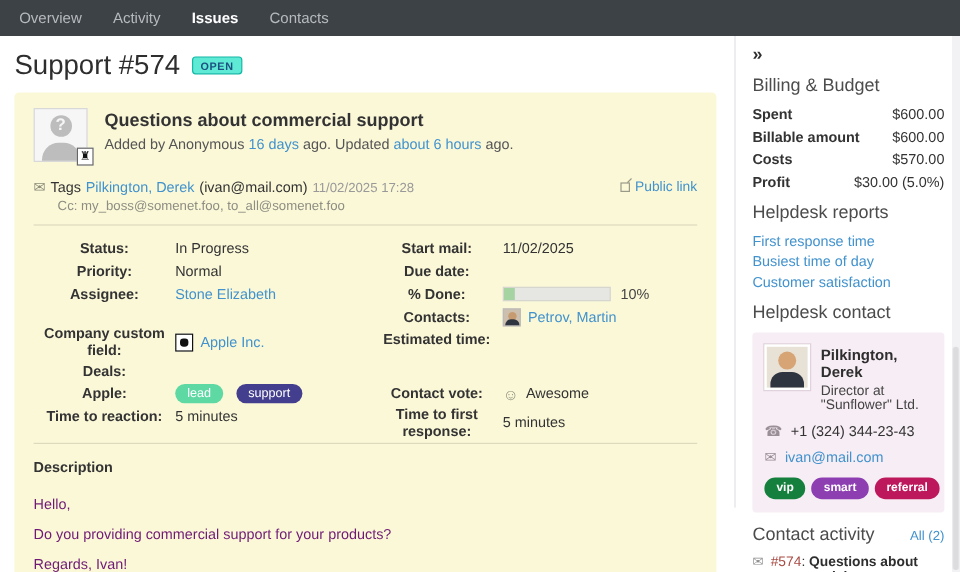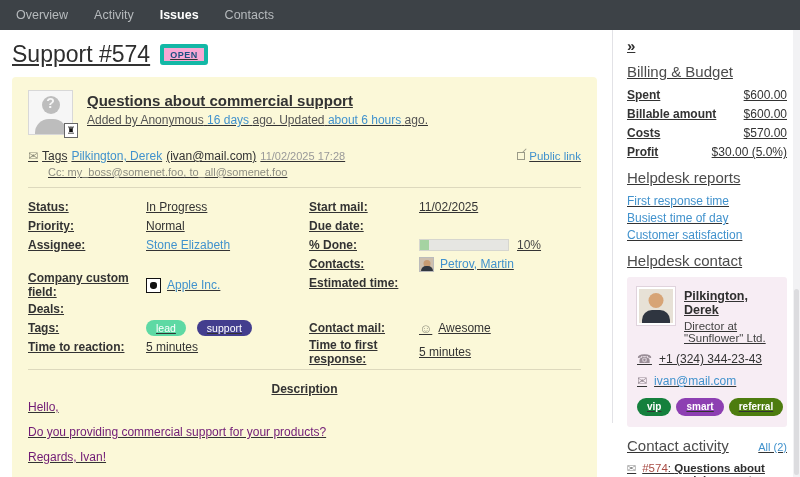--- a/index.html
+++ b/index.html
@@ -4,29 +4,29 @@
 <style>
   * { margin:0; padding:0; box-sizing:border-box; }
   html,body { width:800px; height:477px; overflow:hidden; background:#fff;
     font-family:"Liberation Sans","DejaVu Sans",sans-serif; color:#333; font-size:12px; }
 
   
   .topnav { height:30px; background:#3d4247; display:flex; align-items:center; padding:0 16px; gap:26px; }
   .topnav .nav-item { color:#b6babd; font-size:12.5px; cursor:pointer; }
   .topnav .nav-item.active { color:#fff; font-weight:bold; }
 
-  .layout { display:flex; height:393px;text-decoration:underline; }
+  .layout { display:flex; height:393px; }
   main { width:612px; position:relative; }
   aside { width:188px; border-left:1px solid #e2e2e6; background:#fff; padding:5px 13px 0 14px; position:relative; }
 
   
   .page-head { display:flex; align-items:center; gap:10px; margin:11px 12px 9px; }
   .page-title { font-size:23px; color:#2e2e2e; font-weight:500; }
   .status-badge { font-size:9px; font-weight:bold; letter-spacing:.5px; color:#1d5181;
-    border:4px solid #14b8a6; border-radius:3px; padding:2px 6px 1px; background:#f9a8d4; }
+    border:1px solid #14b8a6; border-radius:3px; padding:2px 6px 1px; background:#5eead4; }
 
   
   .ticket { background:#fbf8d8; border-radius:4px; margin:0 15px 0 12px; padding:13px 16px 14px; }
   .ticket-head { display:flex; gap:14px; }
   .anon-avatar { width:45px; height:45px; background:#f6f6f6; border:1px solid #d8d8d8; position:relative; flex:none; }
   .anon-avatar .head { position:absolute; top:5px; left:50%; transform:translateX(-50%); width:18px; height:18px; border-radius:50%; background:#bdbdbd; }
   .anon-avatar .shoulders { position:absolute; bottom:0; left:50%; transform:translateX(-50%); width:32px; height:15px; border-radius:14px 14px 0 0; background:#bdbdbd; }
   .anon-avatar .qmark { position:absolute; top:4px; left:0; right:0; text-align:center; color:#f6f6f6; font-weight:bold; font-size:14px; }
   .anon-badge { position:absolute; right:-6px; bottom:-4px; width:14px; height:15px; background:#fff; border:1px solid #666;
     font-size:10px; line-height:13px; text-align:center; color:#111; }
@@ -42,39 +42,39 @@
   .ext-ic { width:8px; height:8px; border:1px solid #9a9a88; display:inline-block; position:relative; }
   .ext-ic:after { content:""; position:absolute; right:-3px; top:-3px; width:5px; height:1px; background:#9a9a88; transform:rotate(-45deg); }
   .cc-line { color:#8d8d82; font-size:11px; margin:3px 0 9px 20px; }
   .ticket hr { border:none; border-top:1px solid #ddd9bd; margin:0; }
 
   
   .fields { display:flex; padding:10px 0 2px; }
   .fcol-l { width:281px; flex:none; }
   .fcol-r { flex:1; }
   .frow { display:flex; align-items:center; min-height:18px; margin-bottom:1px; }
-  .flabel { font-weight:bold; color:#333; flex:none; }
+  .flabel { font-weight:bold; color:#333; flex:none;text-align:center; }
   .fcol-l .flabel { width:118px; }
   .fcol-r .flabel { width:110px; }
   .fval { display:flex; align-items:center; gap:6px; }
   .spacer16 { height:16px; } .spacer26 { height:26px; }
   .apple-ic { width:15px; height:15px; background:#fff; border:1px solid #111; display:inline-block; position:relative; }
   .apple-ic:before { content:""; position:absolute; inset:3px; background:#111; border-radius:40% 40% 45% 45%; }
   .pill { color:#fff; font-size:10.5px; padding:3px 10px; border-radius:10px; display:inline-block; line-height:1; }
   .pill + .pill { margin-left:5px; }
   .bar { width:90px; height:12px; background:#e6e6e2; border:1px solid #d6d6cf; display:inline-block; }
   .bar-fill { height:100%; background:#a5d3a2; display:block; }
   .pct { margin-left:8px; color:#444; }
   .mini-photo { width:15px; height:15px; flex:none; background:#cdbfae; border:1px solid #bbb; position:relative; overflow:hidden; }
   .mini-photo:before { content:""; position:absolute; top:2px; left:50%; transform:translateX(-50%); width:7px; height:7px; border-radius:50%; background:#c79b72; }
   .mini-photo:after { content:""; position:absolute; bottom:-1px; left:50%; transform:translateX(-50%); width:12px; height:6px; border-radius:5px 5px 0 0; background:#30363f; }
   .smiley { color:#8f8f7d; font-size:13px; }
 
   .desc-block { padding-top:12px; }
-  .desc-h { font-weight:bold; margin-bottom:4px;text-align:center; }
+  .desc-h { font-weight:bold; margin-bottom:17px; }
   .desc-block p { margin-bottom:11px; color:#701a75; }
 
   
   .collapse { color:#2e2e2e; font-size:15px; font-weight:bold; cursor:pointer; line-height:1; margin:3px 0 6px; }
   .side-h { color:#4c4c4c; font-size:15px; margin:10px 0 8px; font-weight:400; }
   .b-row { display:flex; justify-content:space-between; margin-bottom:5px; }
   .b-label { font-weight:bold; color:#333; }
   .b-val { color:#333; }
   .rep-link { display:block; font-size:12px; margin-bottom:3px; }
   .contact-card { background:#f7edf4; border-radius:3px; padding:10px 10px 11px; margin-top:2px; }
@@ -175,21 +175,21 @@
           <span class="fval">
             <span class="apple-ic"></span>
             <span class="lnk">Apple Inc.</span>
           </span>
         </div>
         <div class="frow">
           <span class="flabel">Deals:</span>
           <span class="fval"></span>
         </div>
         <div class="frow">
-          <span class="flabel">Tags:</span>
+          <span class="flabel">Apple:</span>
           <span class="fval">
             <span class="pill" style="background: rgb(94, 217, 164);">lead</span>
             <span class="pill" style="background: rgb(67, 62, 142);">support</span>
           </span>
         </div>
         <div class="frow">
           <span class="flabel">Time to reaction:</span>
           <span class="fval">5 minutes</span>
         </div>
       </div>
@@ -216,21 +216,21 @@
             <span class="mini-photo"></span>
             <span class="lnk">Petrov, Martin</span>
           </span>
         </div>
         <div class="frow">
           <span class="flabel">Estimated time:</span>
           <span class="fval"></span>
         </div>
         <div class="spacer26"></div>
         <div class="frow">
-          <span class="flabel">Contact mail:</span>
+          <span class="flabel">Contact vote:</span>
           <span class="fval">
             <span class="smiley">☺</span>
             <span>Awesome</span>
           </span>
         </div>
         <div class="frow">
           <span class="flabel">Time to first response:</span>
           <span class="fval">5 minutes</span>
         </div>
       </div>
@@ -287,21 +287,21 @@
       <span class="c-ic">☎</span>
       <span>+1 (324) 344-23-43</span>
     </div>
     <div class="c-row">
       <span class="c-ic">✉</span>
       <span class="lnk">ivan@mail.com</span>
     </div>
     <div class="badges">
       <span class="badge" style="background: #15803d;">vip</span>
       <span class="badge" style="background: rgb(141, 63, 178);">smart</span>
-      <span class="badge" style="background: #4d7c0f;">referral</span>
+      <span class="badge" style="background: #be185d;">referral</span>
     </div>
   </div>
 
   <div class="act-head">
     <div class="side-h">Contact activity</div>
     <span class="act-all lnk">All (2)</span>
   </div>
   <div class="act-item">
     <div class="act-line">
       <span class="act-ic">✉</span>

